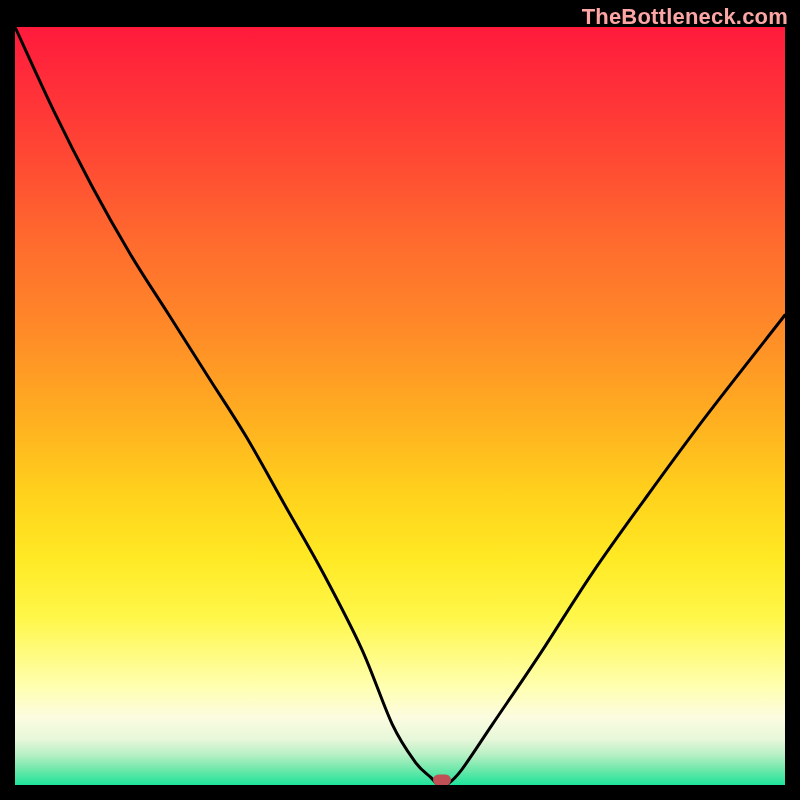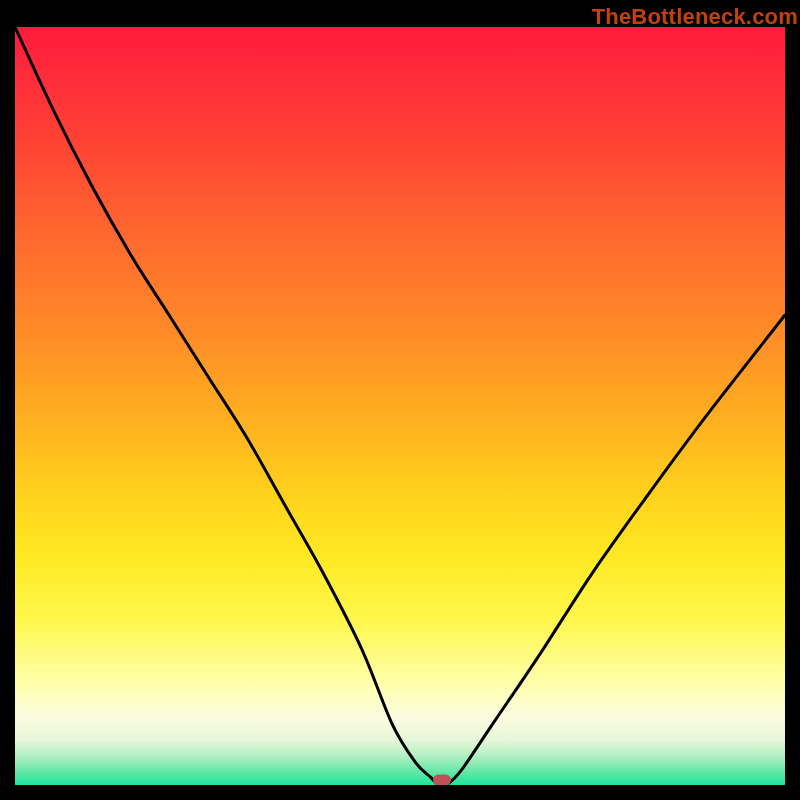--- a/index.html
+++ b/index.html
@@ -13,22 +13,22 @@
   }
   .frame {
     position: relative;
     width: 800px;
     height: 800px;
     background: #000;
   }
   .watermark {
     position: absolute;
     top: 4px;
-    right: 2px;
-    color: #c2410c;
+    right: 12px;
+    color: #fca5a5;
     font-size: 22px;
     font-weight: 600;
     letter-spacing: 0.2px;
     z-index: 6;
   }
   .plot {
     position: absolute;
     left: 15px;
     top: 27px;
     width: 770px;

